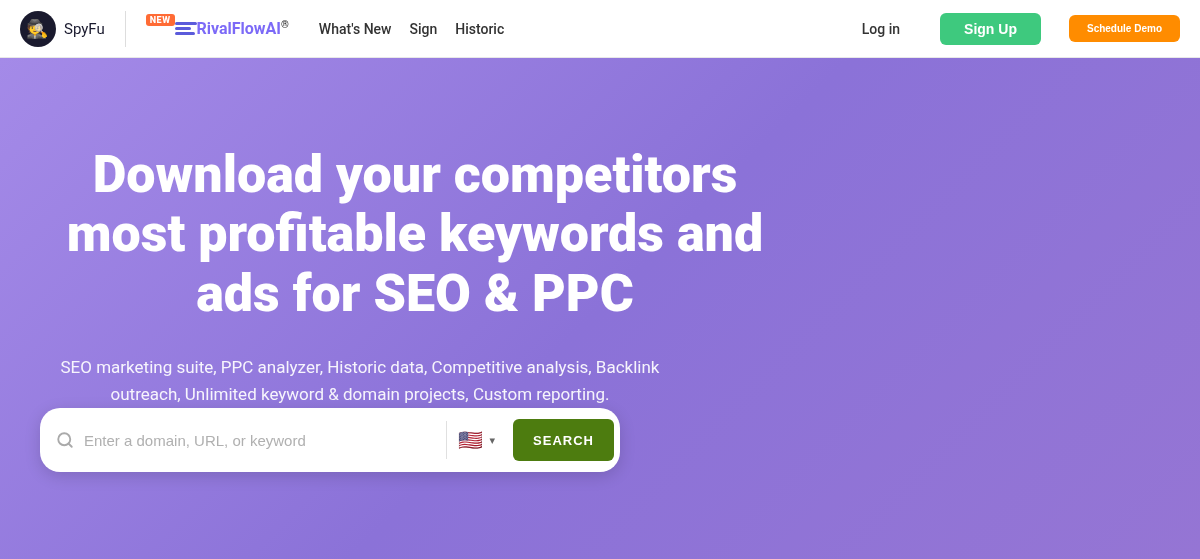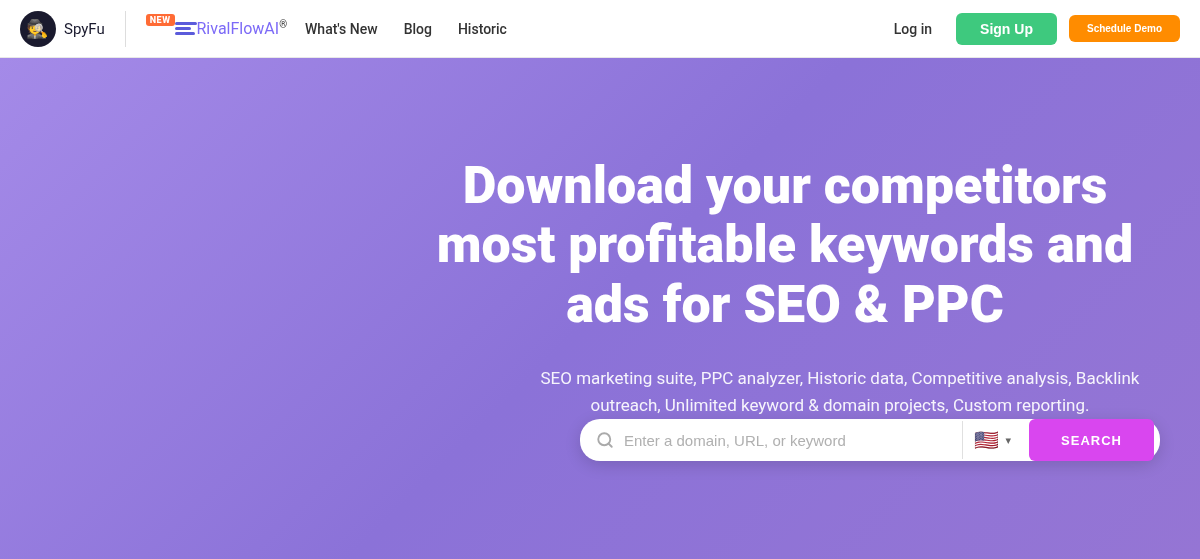--- a/index.html
+++ b/index.html
@@ -71,43 +71,43 @@
       display: block;
       height: 3px;
       border-radius: 2px;
       background: #5b5bdb;
     }
     .rivalflow-icon span:nth-child(1) { width: 22px; }
     .rivalflow-icon span:nth-child(2) { width: 16px; }
     .rivalflow-icon span:nth-child(3) { width: 20px; }
     .rivalflow-text {
       font-size: 16px;
-      font-weight: 400;
+      font-weight: 700;
       color: #1a1a2e;
     }
     .rivalflow-text span { color: #7c6af7; }
 
     .nav-links {
       display: flex;
       align-items: center;
-      gap: 26px;
-      margin-left: 18px;
+      gap: 18px;
+      margin-left: 30px;
     }
     .nav-link {
       font-size: 14px;
       color: #333;
       text-decoration: none;
       font-weight: 500;
       cursor: pointer;
     }
 
     .navbar-right {
       display: flex;
       align-items: center;
-      gap: 12px;
+      gap: 28px;
       margin-left: auto;
     }
     .btn-login {
       font-size: 14px;
       color: #333;
       text-decoration: none;
       font-weight: 500;
       cursor: pointer;
       padding: 6px 12px;
     }
@@ -132,21 +132,21 @@
       cursor: pointer;
     }
 
     
     .hero {
       background: #9b7fe8;
       background: linear-gradient(135deg, #a48ae8 0%, #8b72d8 50%, #9575d4 100%);
       height: 501px;
       display: flex;
       flex-direction: column;
-      align-items: flex-end;
+      align-items: flex-start;
       justify-content: center;
       text-align: center;
       padding: 0 40px;
     }
     .hero-title {
       font-size: 52px;
       font-weight: 900;
       color: #fff;
       line-height: 1.15;
       max-width: 750px;
@@ -159,21 +159,21 @@
       line-height: 1.6;
     }
 
     
     .search-container {
       display: flex;
       align-items: center;
       background: #fff;
       border-radius: 20px;
       width: 580px;
-      height: 42px;
+      height: 64px;
       padding: 0 6px 0 16px;
       box-shadow: 0 4px 16px rgba(0,0,0,0.15);
     }
     .search-icon-wrap {
       color: #aaa;
       font-size: 18px;
       margin-right: 10px;
       display: flex;
       align-items: center;
     }
@@ -194,26 +194,26 @@
       padding: 0 12px;
       cursor: pointer;
       height: 38px;
     }
     .flag-emoji { font-size: 20px; }
     .chevron-down {
       color: #666;
       font-size: 11px;
     }
     .btn-search {
-      background: #d946ef;
+      background: #4d7c0f;
       color: #fff;
       font-size: 13px;
       font-weight: 800;
       letter-spacing: 1px;
-      padding: 0 32px;
+      padding: 0 20px;
       height: 42px;
       border-radius: 6px;
       border: none;
       cursor: pointer;
       margin-left: 6px;
     }
   </style>
 </head>
 <body>
 
@@ -231,21 +231,21 @@
         <span></span>
       </div>
       <span class="rivalflow-text">
         <span>RivalFlow</span><span style="color:#7c6af7">AI</span><sup style="font-size:10px;color:#333;">®</sup>
       </span>
     </div>
   </div>
 
   <div class="nav-links">
     <a class="nav-link">What's New</a>
-    <a class="nav-link">Blog</a>
+    <a class="nav-link">Sign</a>
     <a class="nav-link">Historic</a>
   </div>
 
   <div class="navbar-right">
     <a class="btn-login">Log in</a>
     <button class="btn-signup">Sign Up</button>
     <button class="btn-demo">Schedule Demo</button>
   </div>
 </nav>
 

